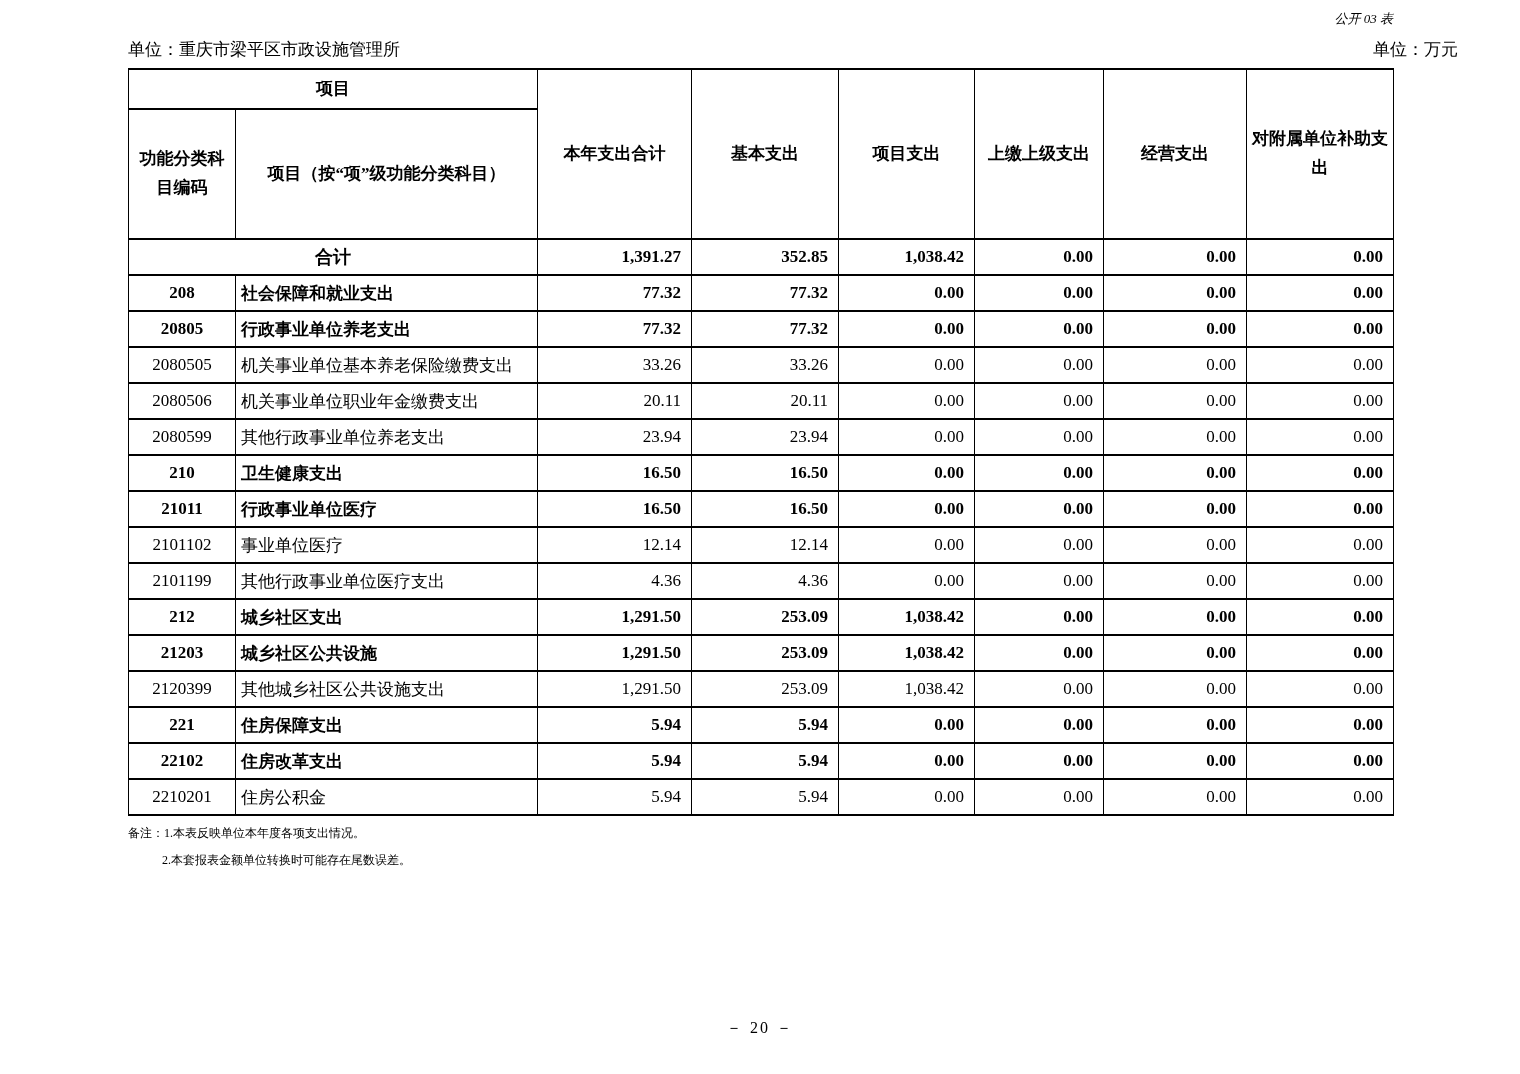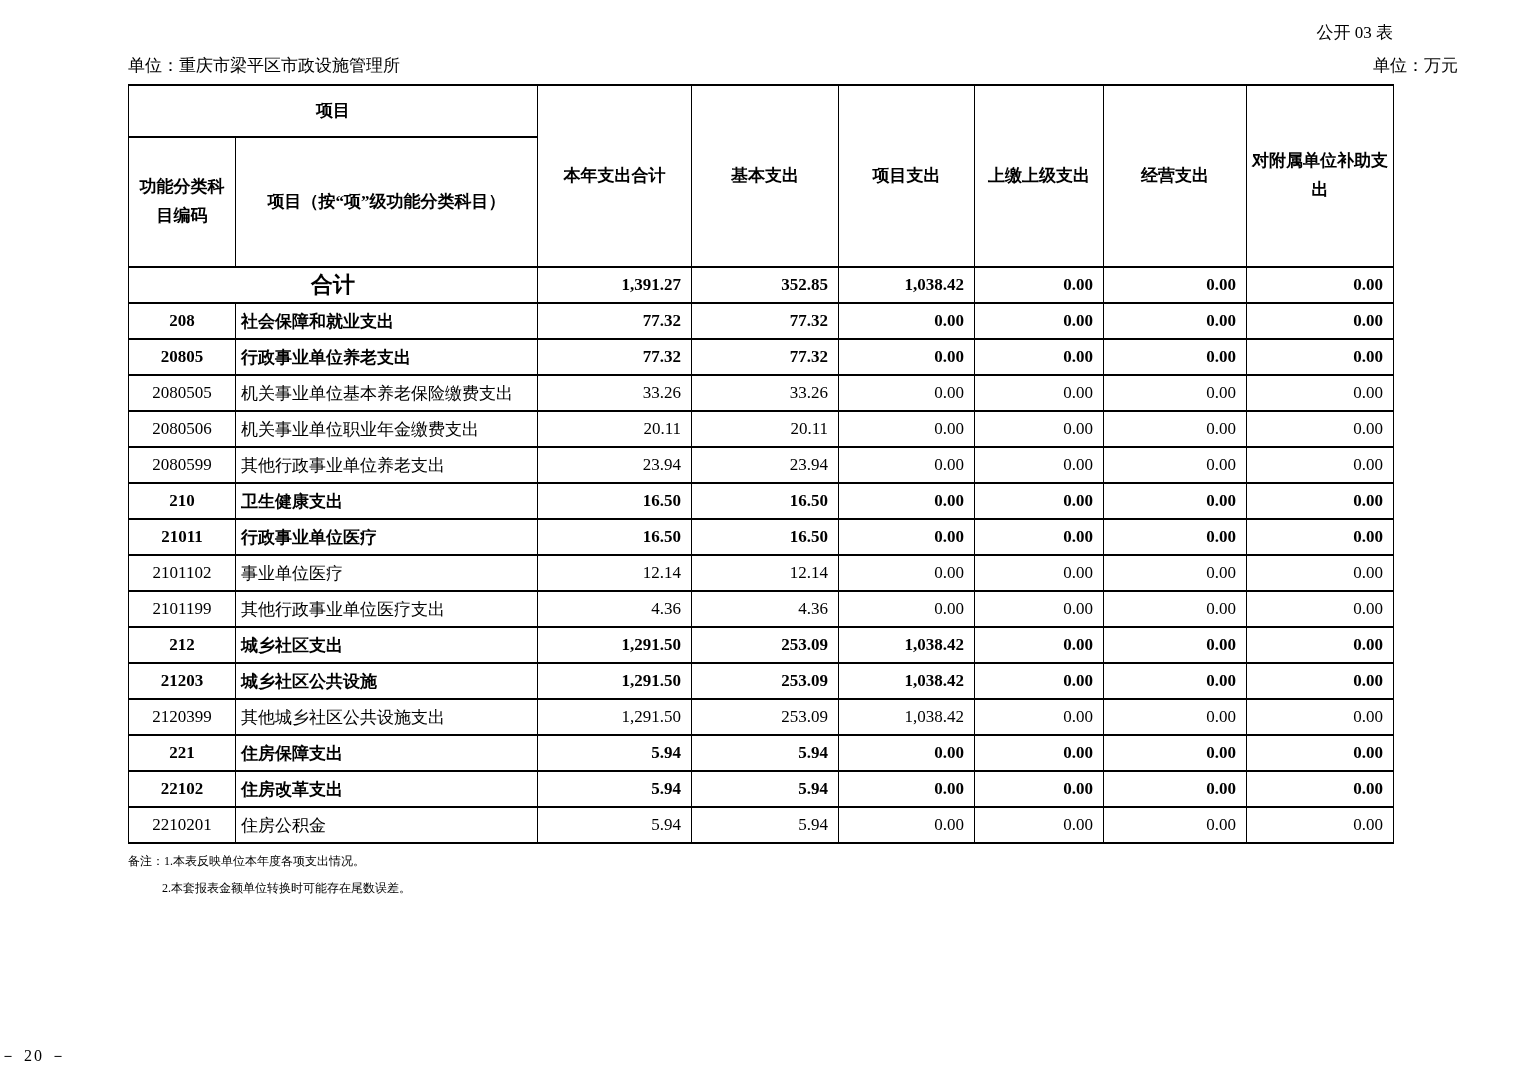--- a/index.html
+++ b/index.html
@@ -16,22 +16,23 @@
   .doc-title {
     text-align: center;
     font-size: 30px;
     font-weight: bold;
     letter-spacing: 2px;
     padding-top: 57px;
     line-height: 1.15;
   }
   .meta-line {
     text-align: right;
-    margin: 21px 127px 0 0;
-    font-size: 17px;
+    margin: 10px 127px 0 0;
+    font-size: 13px;
+    font-style: italic;
   }
   .org-line {
     display: flex;
     justify-content: space-between;
     margin: 10px 62px 0 128px;
     font-size: 17px;
   }
 
   table.fin-table {
     border-collapse: collapse;
@@ -47,42 +48,43 @@
     font-size: 17px;
     vertical-align: middle;
     overflow: hidden;
   }
   .fin-table th {
     font-weight: bold;
     text-align: center;
     padding: 2px 4px;
     line-height: 1.7;
   }
-  .fin-table thead tr.h-row1 th { height: 52px; margin-top: 32px; }
+  .fin-table thead tr.h-row1 th { height: 40px; margin-top: 32px; }
   .fin-table thead tr.h-row2 th, .fin-table thead th[rowspan] { font-weight: bold; }
   .fin-table thead tr.h-row2 th { height: 130px; }
   .fin-table tbody td { height: 36px; }
 
   td.code { text-align: center; }
   td.name { text-align: left; padding-left: 5px; }
   td.num  { text-align: right; padding-right: 10px; }
-  td.total-label { text-align: center; font-size: 22px; margin-top: 17px; }
+  td.total-label { text-align: center; font-size: 18px; margin-top: 17px; }
   tr.bold td { font-weight: bold; }
 
   .notes {
     margin: 9px 0 0 128px;
     font-size: 12px;
     line-height: 1.35;
   }
   .notes .note-line2 { margin-left: 34px; margin-top: 11px; }
 
   .page-number {
     position: absolute;
     left: 0; right: 0;
-    bottom: 28px;
+    bottom: 45px;
+    text-align: center;
     font-size: 16px;
     letter-spacing: 2px;
   }
 </style>
 </head>
 <body>
 
 <div class="page">
 
 

